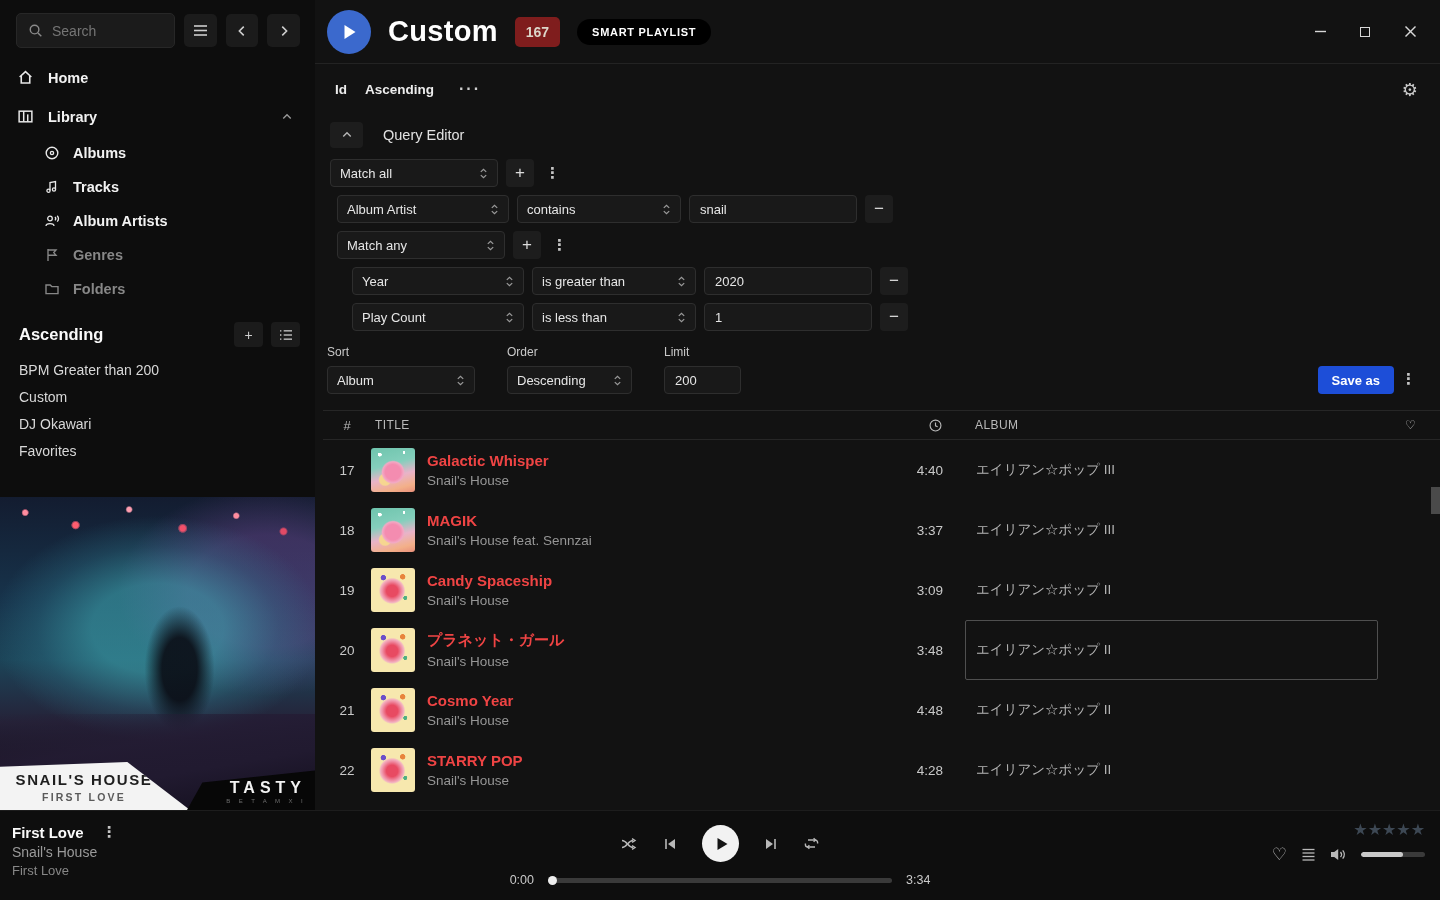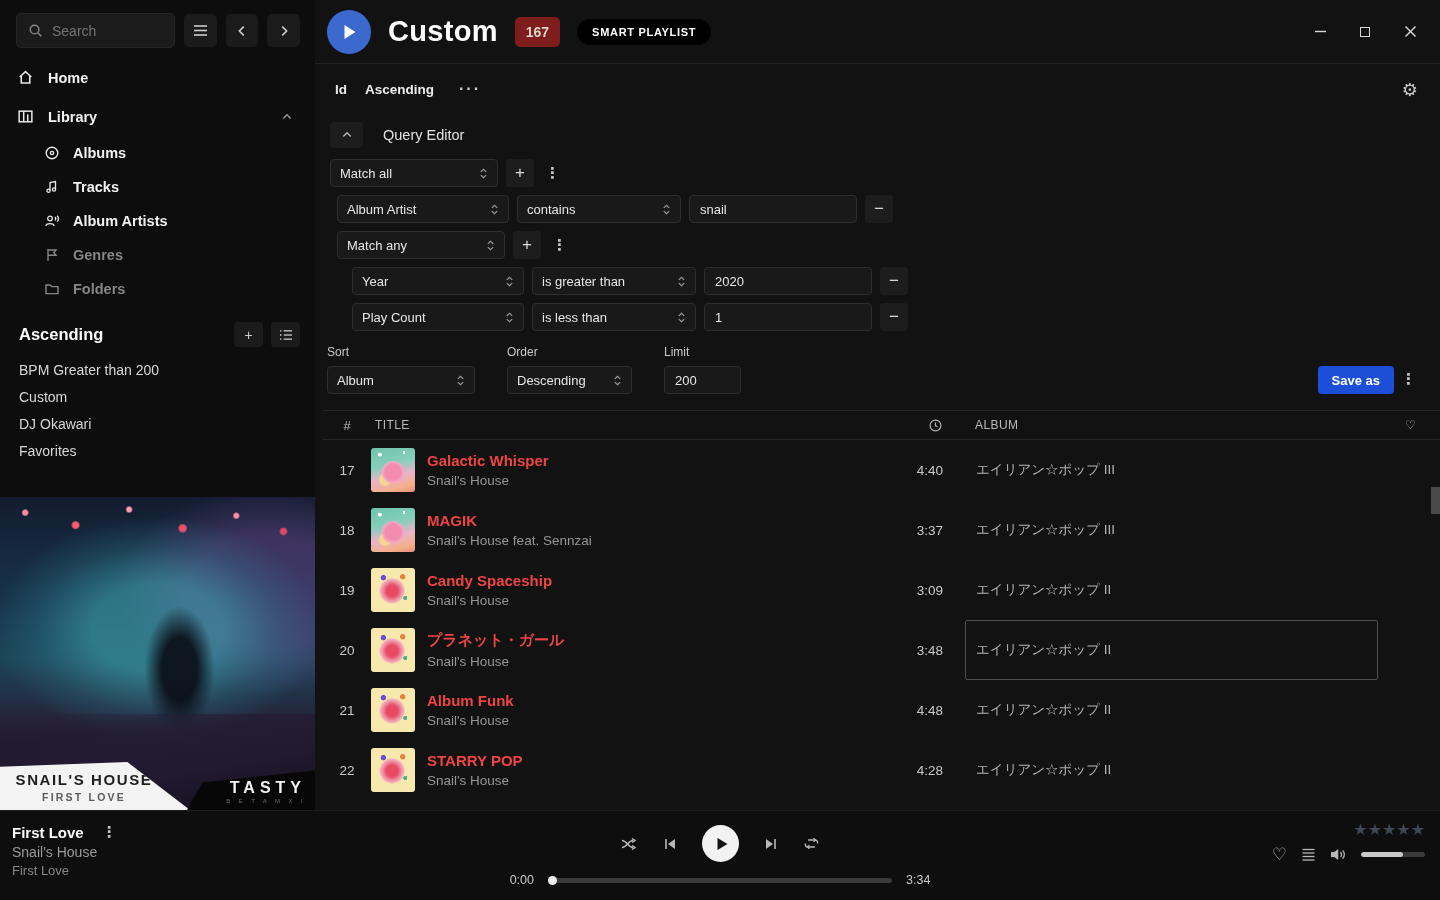--- a/index.html
+++ b/index.html
@@ -535,21 +535,21 @@
             <div class="td-dur">3:48</div>
             <div class="album-cell focused">エイリアン☆ポップ II</div>
             <div></div>
           </div>
 
           <div class="t-grid track-row">
             <div class="td-idx">21</div>
             <div class="td-main">
                 <div class="thumb art-ap2"></div>
               <div>
-                  <div class="td-title">Album Funk</div>
+                  <div class="td-title">Cosmo Year</div>
               <div class="td-artist">Snail's House</div>
                 </div>
               </div>
             <div class="td-dur">4:48</div>
             <div class="album-cell">エイリアン☆ポップ II</div>
             <div></div>
           </div>
 
           <div class="t-grid track-row">
             <div class="td-idx">22</div>

